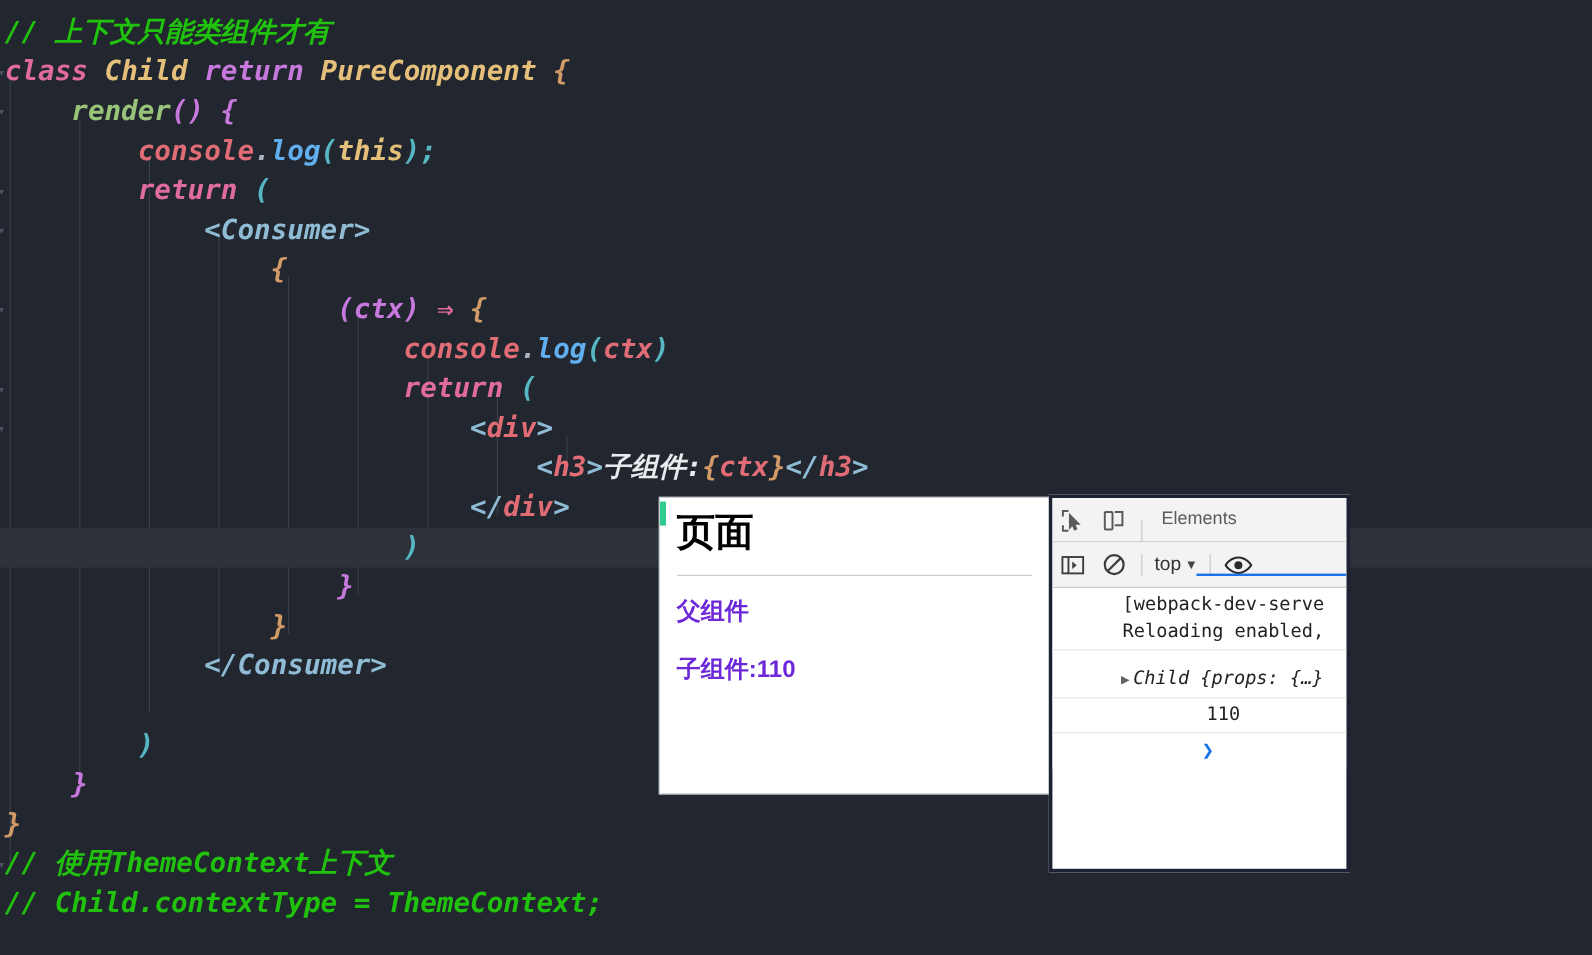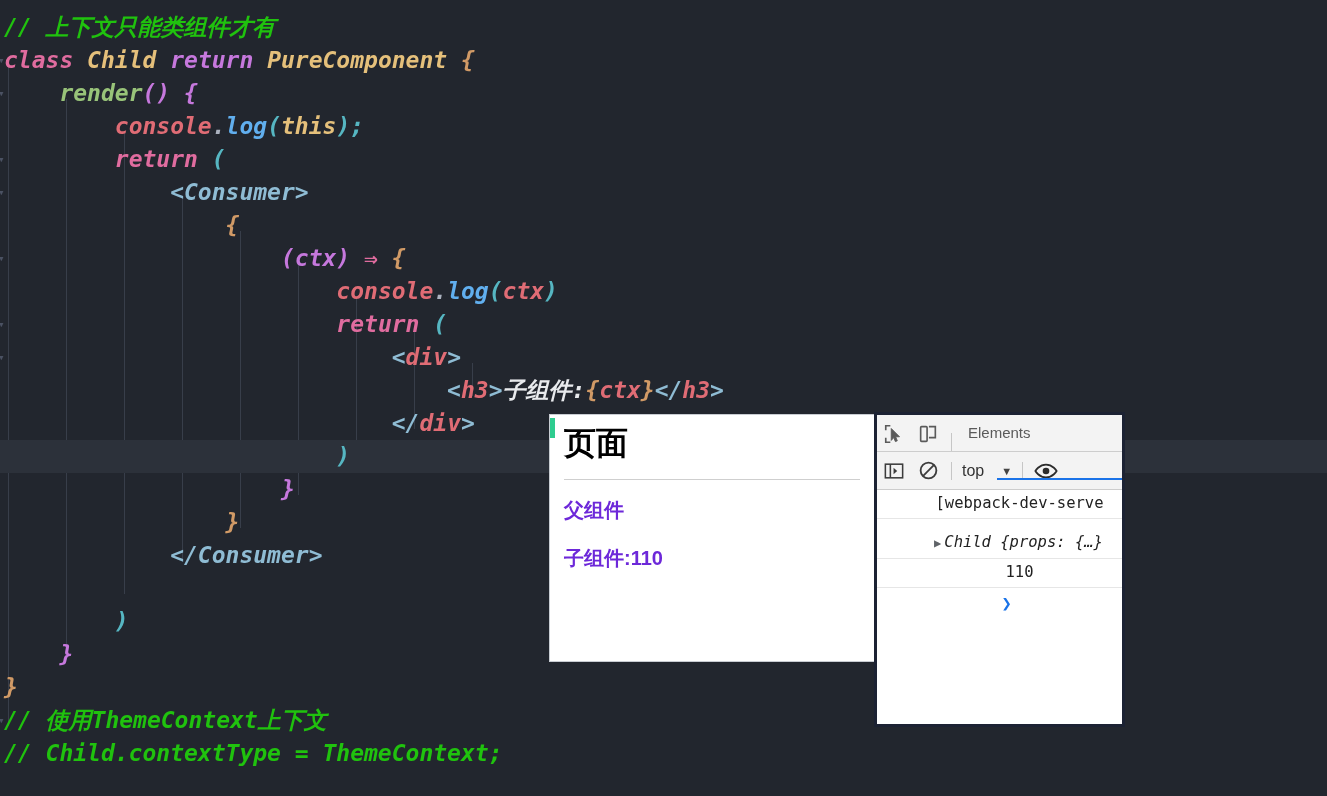--- a/index.html
+++ b/index.html
@@ -189,21 +189,21 @@
     border-bottom: 1px solid #cdcdcd;
     display: flex;
     align-items: center;
     box-sizing: border-box;
   }
   .dt-ctx {
     font-size: 16px;
     color: #333;
     display: flex;
     align-items: center;
-    gap: 17px;
+    gap: 3px;
     padding: 0 4px;
     white-space: nowrap;
   }
   .caret { font-size: 11px; color: #444; }
   .dt-console {
     background: #fff;
     font-family: "DejaVu Sans Mono", monospace;
     font-size: 15.5px;
     color: #222;
     text-align: center;
@@ -332,20 +332,21 @@
       <svg width="24" height="18" viewBox="0 0 26 18" fill="none" stroke="#2b2b2b" stroke-width="1.9">
         <path d="M1.5 9S5.5 2 13 2s11.5 7 11.5 7-4 7-11.5 7S1.5 9 1.5 9z"></path>
         <circle cx="13" cy="9" r="3.6" fill="#2b2b2b" stroke="none"></circle>
       </svg>
     </div>
   </div>
 
   <div class="dt-console">
     <div class="dt-msg">
       <div>[webpack-dev-serve</div>
+      <div>Reloading enabled,</div>
     </div>
     <div class="dt-msg obj">
       <span class="tri">▶</span><span>Child {props: {…}</span>
     </div>
     <div class="dt-msg">110</div>
     <div class="dt-prompt">❯</div>
   </div>
 </div>
 
 </body></html>

